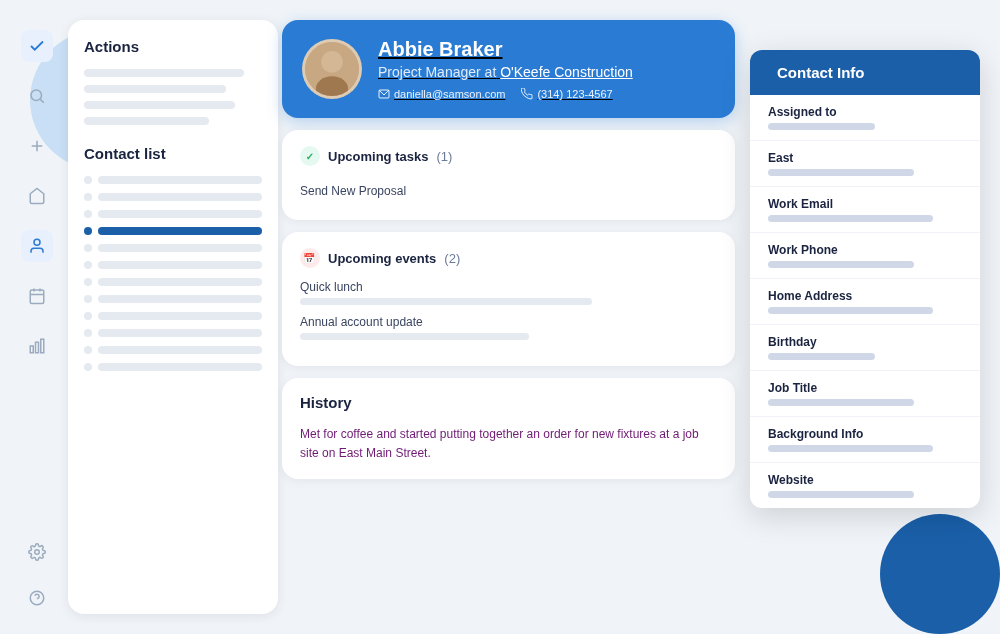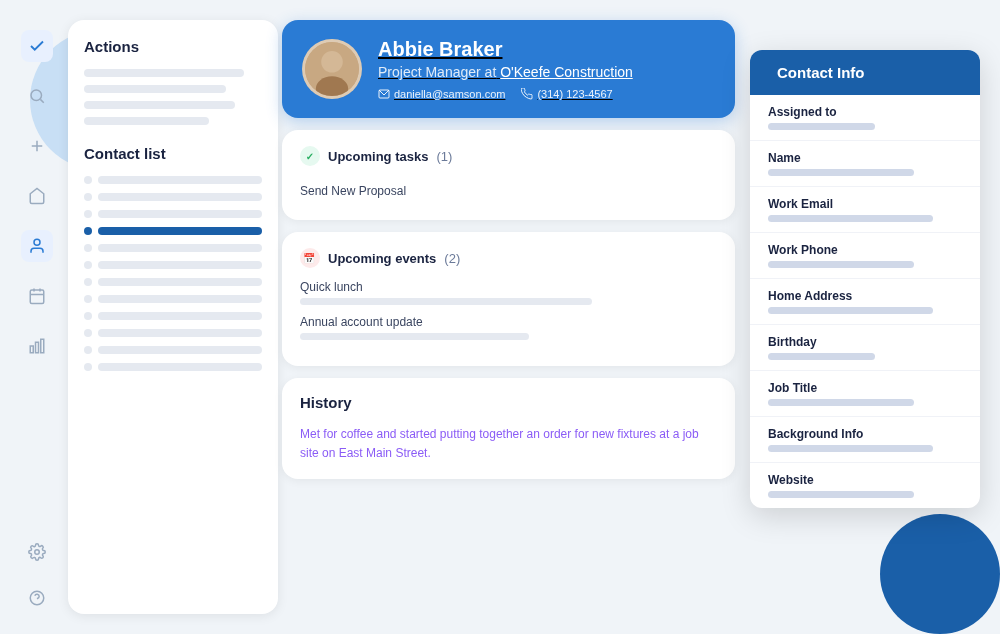--- a/index.html
+++ b/index.html
@@ -230,21 +230,21 @@
 
     
     .history-card {
       background: white;
       border-radius: 16px;
       padding: 16px 18px;
       box-shadow: 0 2px 10px rgba(0,0,0,0.06);
     }
     .history-text {
       font-size: 12px;
-      color: #8b5cf6;
+      color: #701a75;
       line-height: 1.6;
       margin-top: 8px;
     }
 
     
     .contact-info-panel {
       position: absolute;
       right: 20px;
       top: 50px;
       width: 230px;
@@ -494,21 +494,21 @@
 </div>
 
 <div class="contact-info-panel">
   <div class="contact-info-header">Contact Info</div>
 
   <div class="contact-info-row">
     <div class="contact-info-label">Assigned to</div>
     <div class="contact-info-value short"></div>
   </div>
   <div class="contact-info-row">
-    <div class="contact-info-label">Name</div>
+    <div class="contact-info-label">East</div>
     <div class="contact-info-value"></div>
   </div>
   <div class="contact-info-row">
     <div class="contact-info-label">Work Email</div>
     <div class="contact-info-value long"></div>
   </div>
   <div class="contact-info-row">
     <div class="contact-info-label">Work Phone</div>
     <div class="contact-info-value"></div>
   </div>

